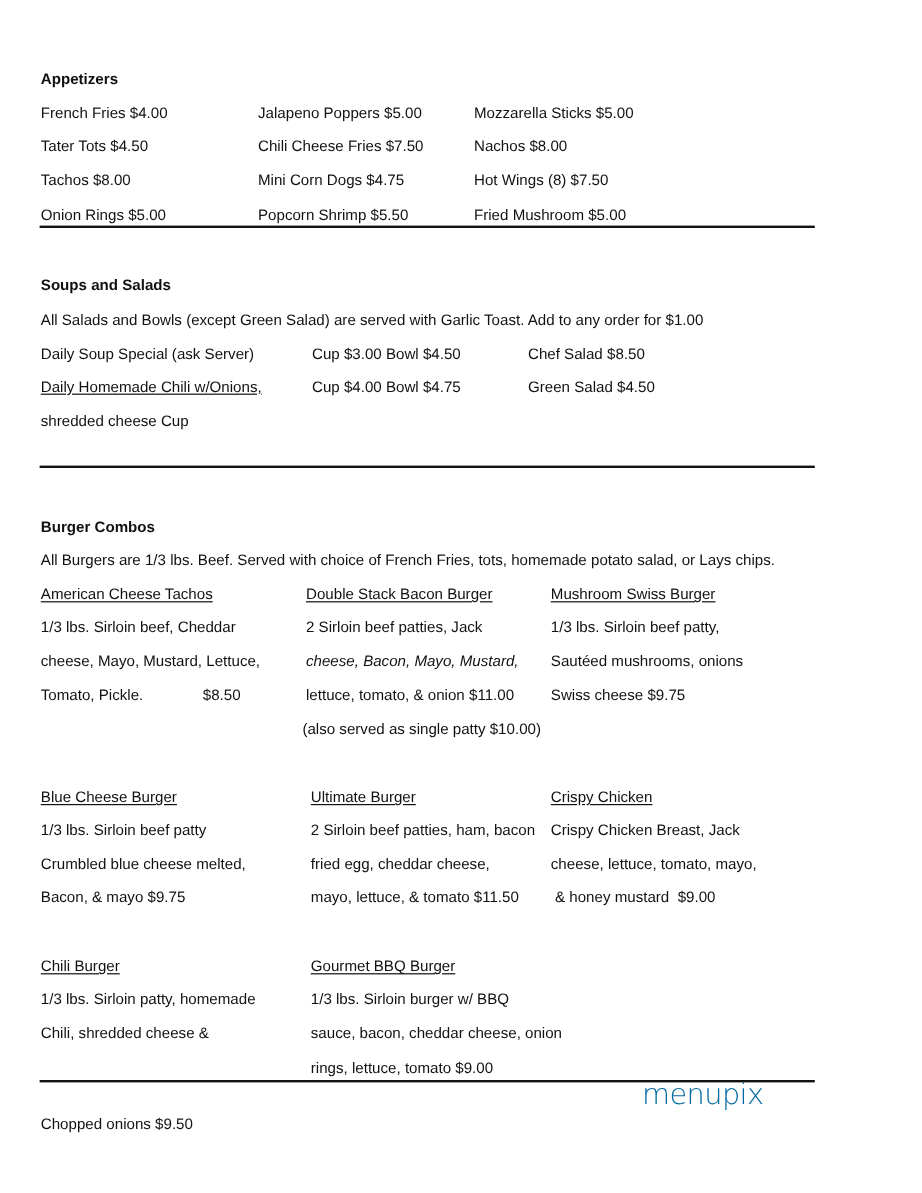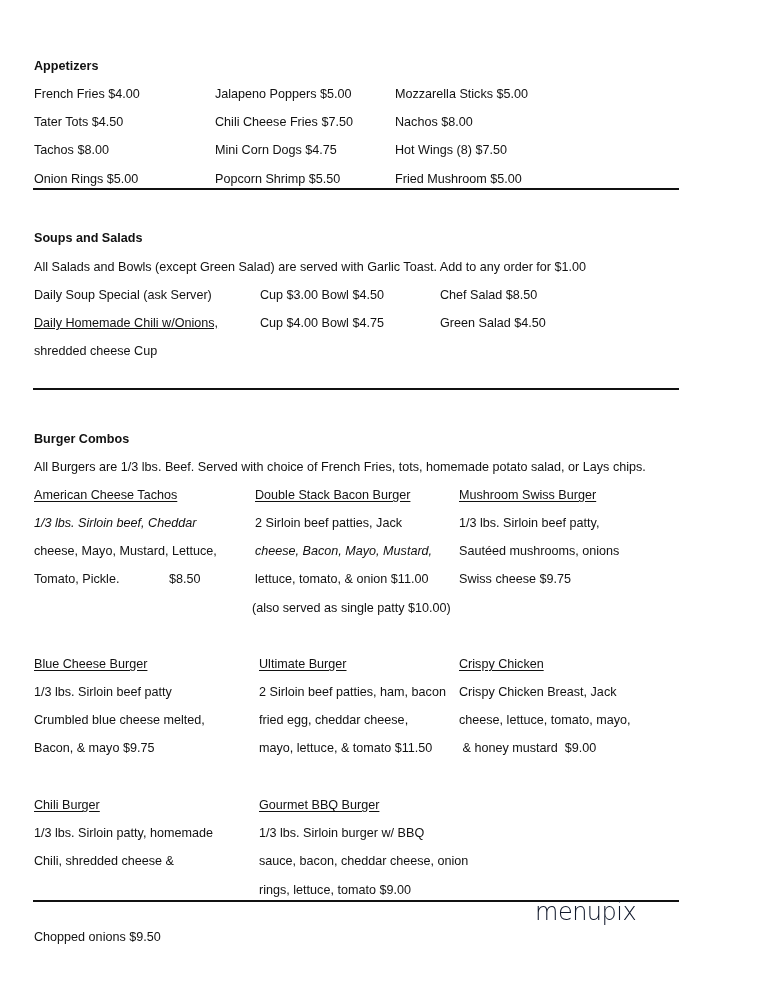--- a/index.html
+++ b/index.html
@@ -25,21 +25,21 @@
       width: 646px;
       height: 2px;
       background: #111111;
     }
     .watermark {
       position: absolute;
       left: 535px;
       top: 898px;
       font-family: "DejaVu Sans", sans-serif;
       font-size: 24px;
-      color: #0f172a;
+      color: #0369a1;
       letter-spacing: -0.5px;
       font-weight: 300;
     }
   </style>
 </head>
 <body>
 
 <div class="abs h" style="left:34px;top:58px;">Appetizers</div>
 
 <div class="abs" style="left:34px;top:86px;">French Fries $4.00</div>
@@ -72,21 +72,21 @@
 <div class="abs" style="left:440px;top:315px;">Green Salad $4.50</div>
 
 <div class="abs" style="left:34px;top:343px;">shredded cheese Cup</div>
 
 <div class="rule" style="top:388px;"></div>
 
 <div class="abs h" style="left:34px;top:431px;">Burger Combos</div>
 <div class="abs" style="left:34px;top:459px;">All Burgers are 1/3 lbs. Beef. Served with choice of French Fries, tots, homemade potato salad, or Lays chips.</div>
 
 <div class="abs u" style="left:34px;top:487px;">American Cheese Tachos</div>
-<div class="abs" style="left:34px;top:515px;font-style:italic;">1/3 lbs. Sirloin beef, Cheddar</div>
+<div class="abs" style="left:34px;top:515px;">1/3 lbs. Sirloin beef, Cheddar</div>
 <div class="abs" style="left:34px;top:543px;">cheese, Mayo, Mustard, Lettuce,</div>
 <div class="abs" style="left:34px;top:571px;">Tomato, Pickle.</div>
 <div class="abs" style="left:169px;top:571px;">$8.50</div>
 
 <div class="abs u" style="left:255px;top:487px;">Double Stack Bacon Burger</div>
 <div class="abs" style="left:255px;top:515px;">2 Sirloin beef patties, Jack</div>
 <div class="abs" style="left:255px;top:543px;font-style:italic;">cheese, Bacon, Mayo, Mustard,</div>
 <div class="abs" style="left:255px;top:571px;">lettuce, tomato, &amp; onion  $11.00</div>
 <div class="abs" style="left:252px;top:600px;">(also served as single patty $10.00)</div>
 

